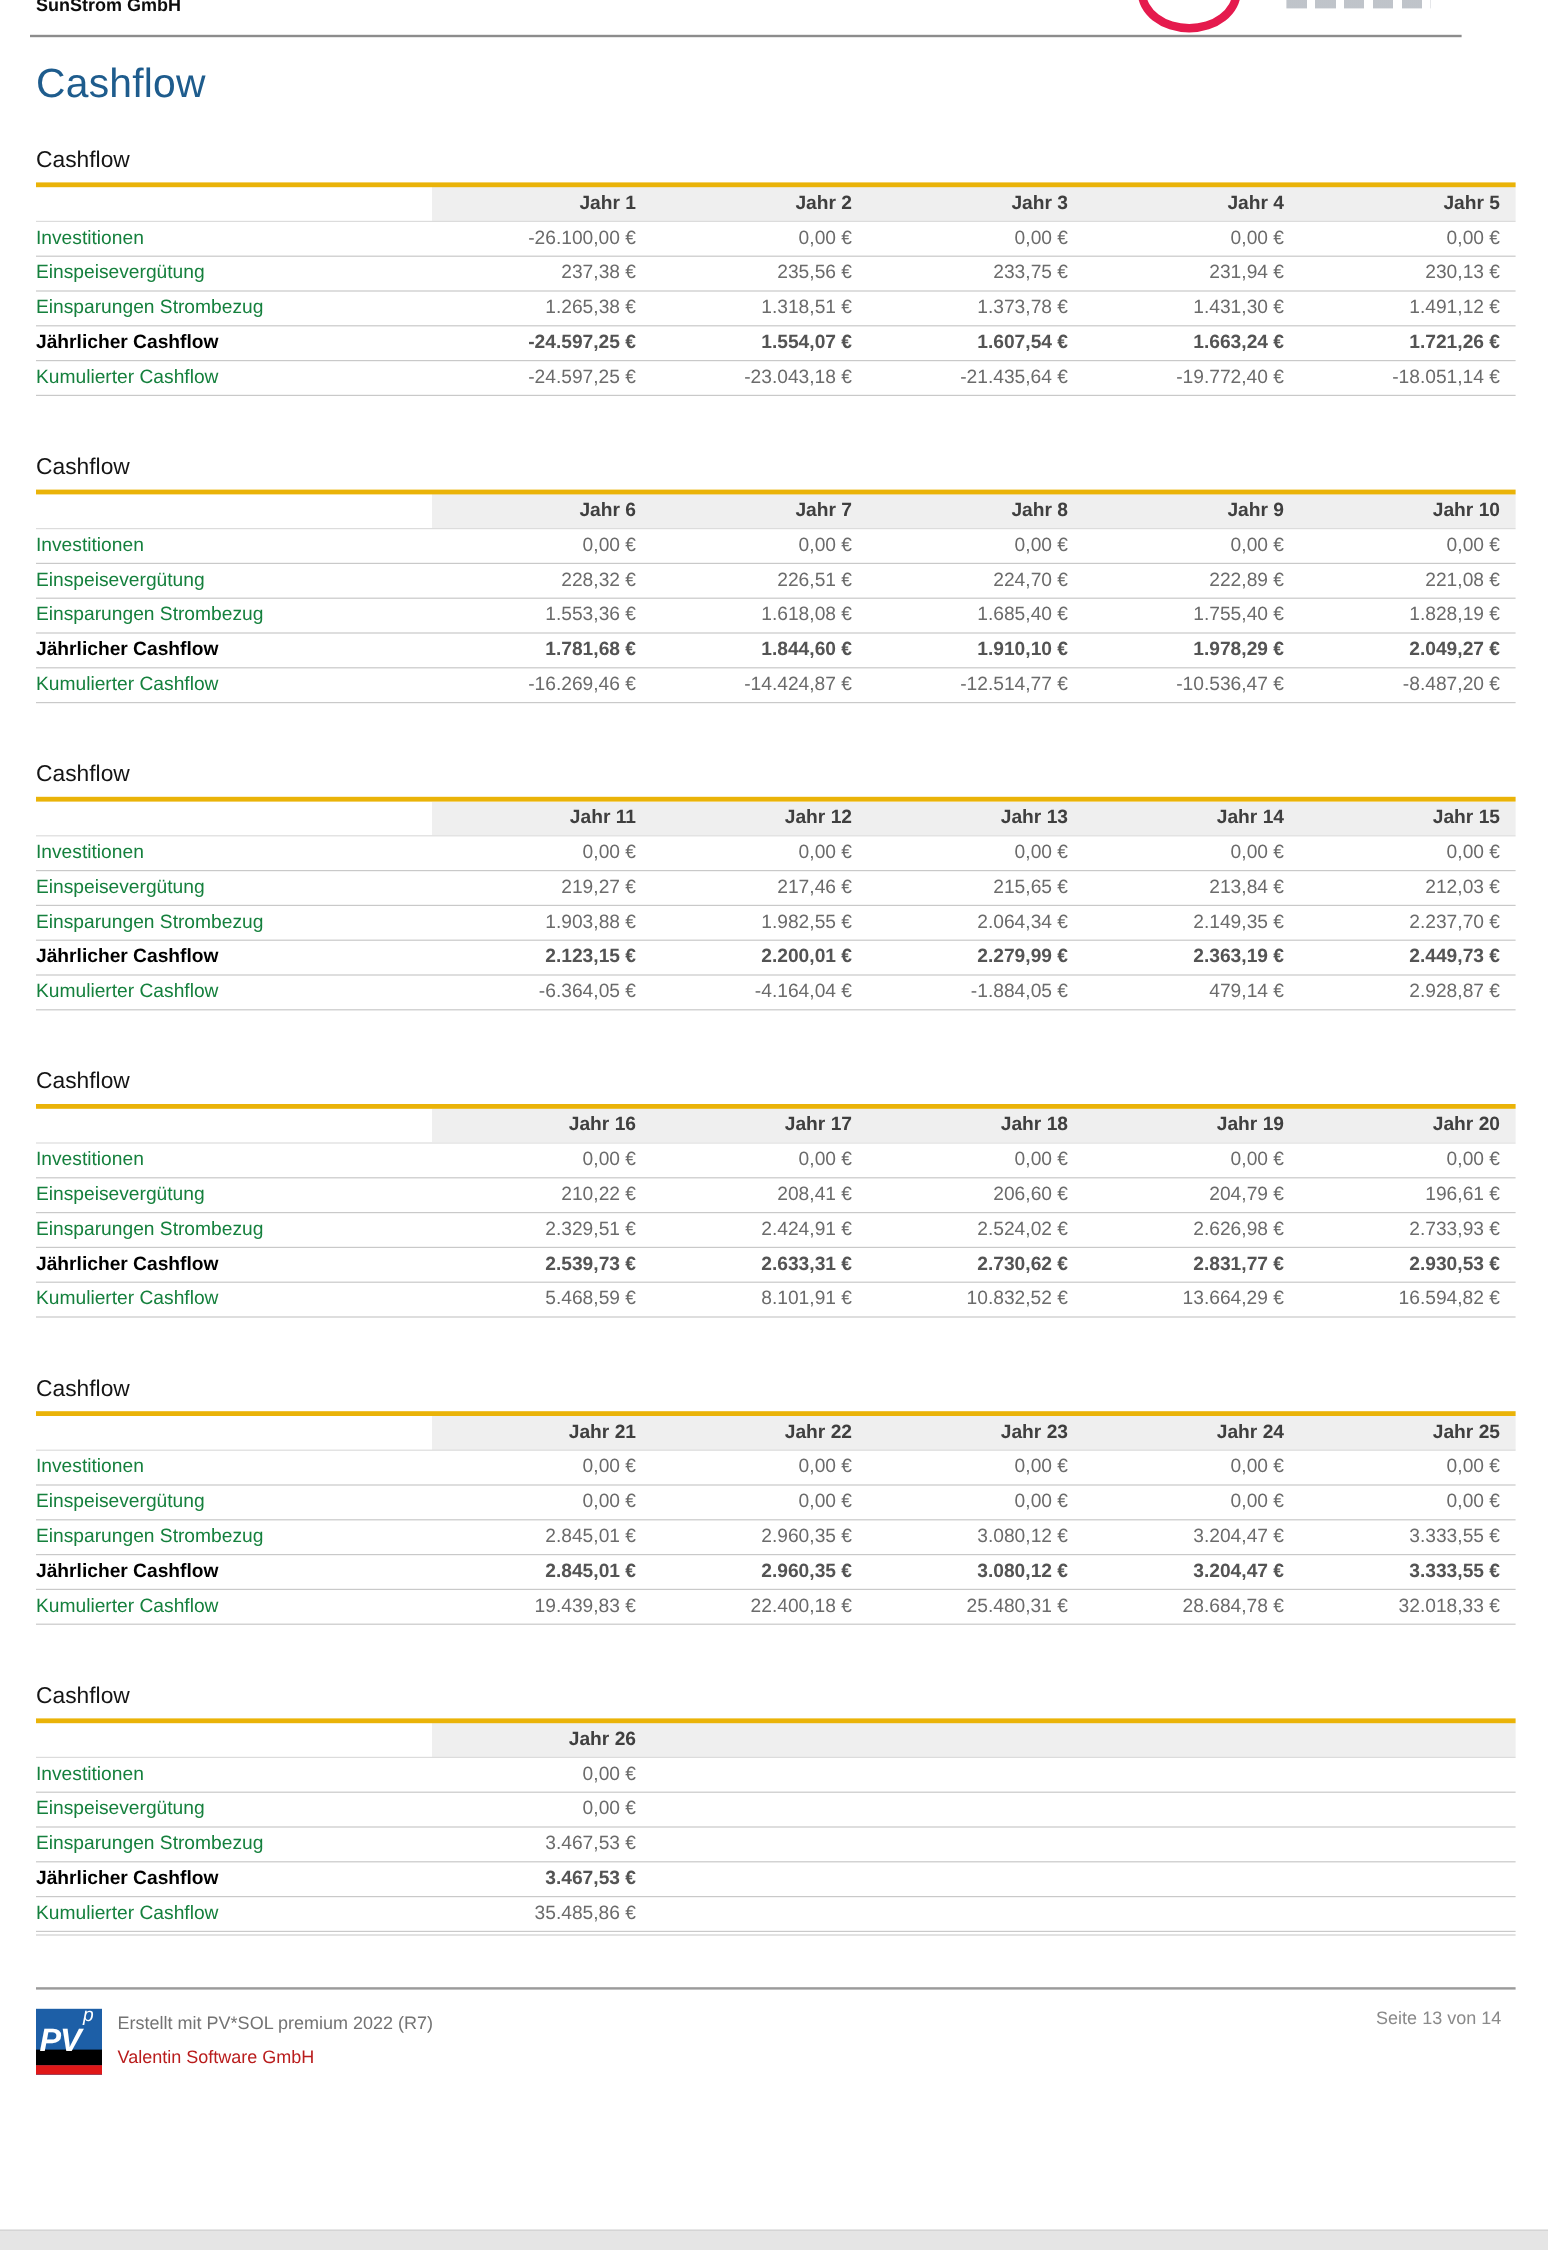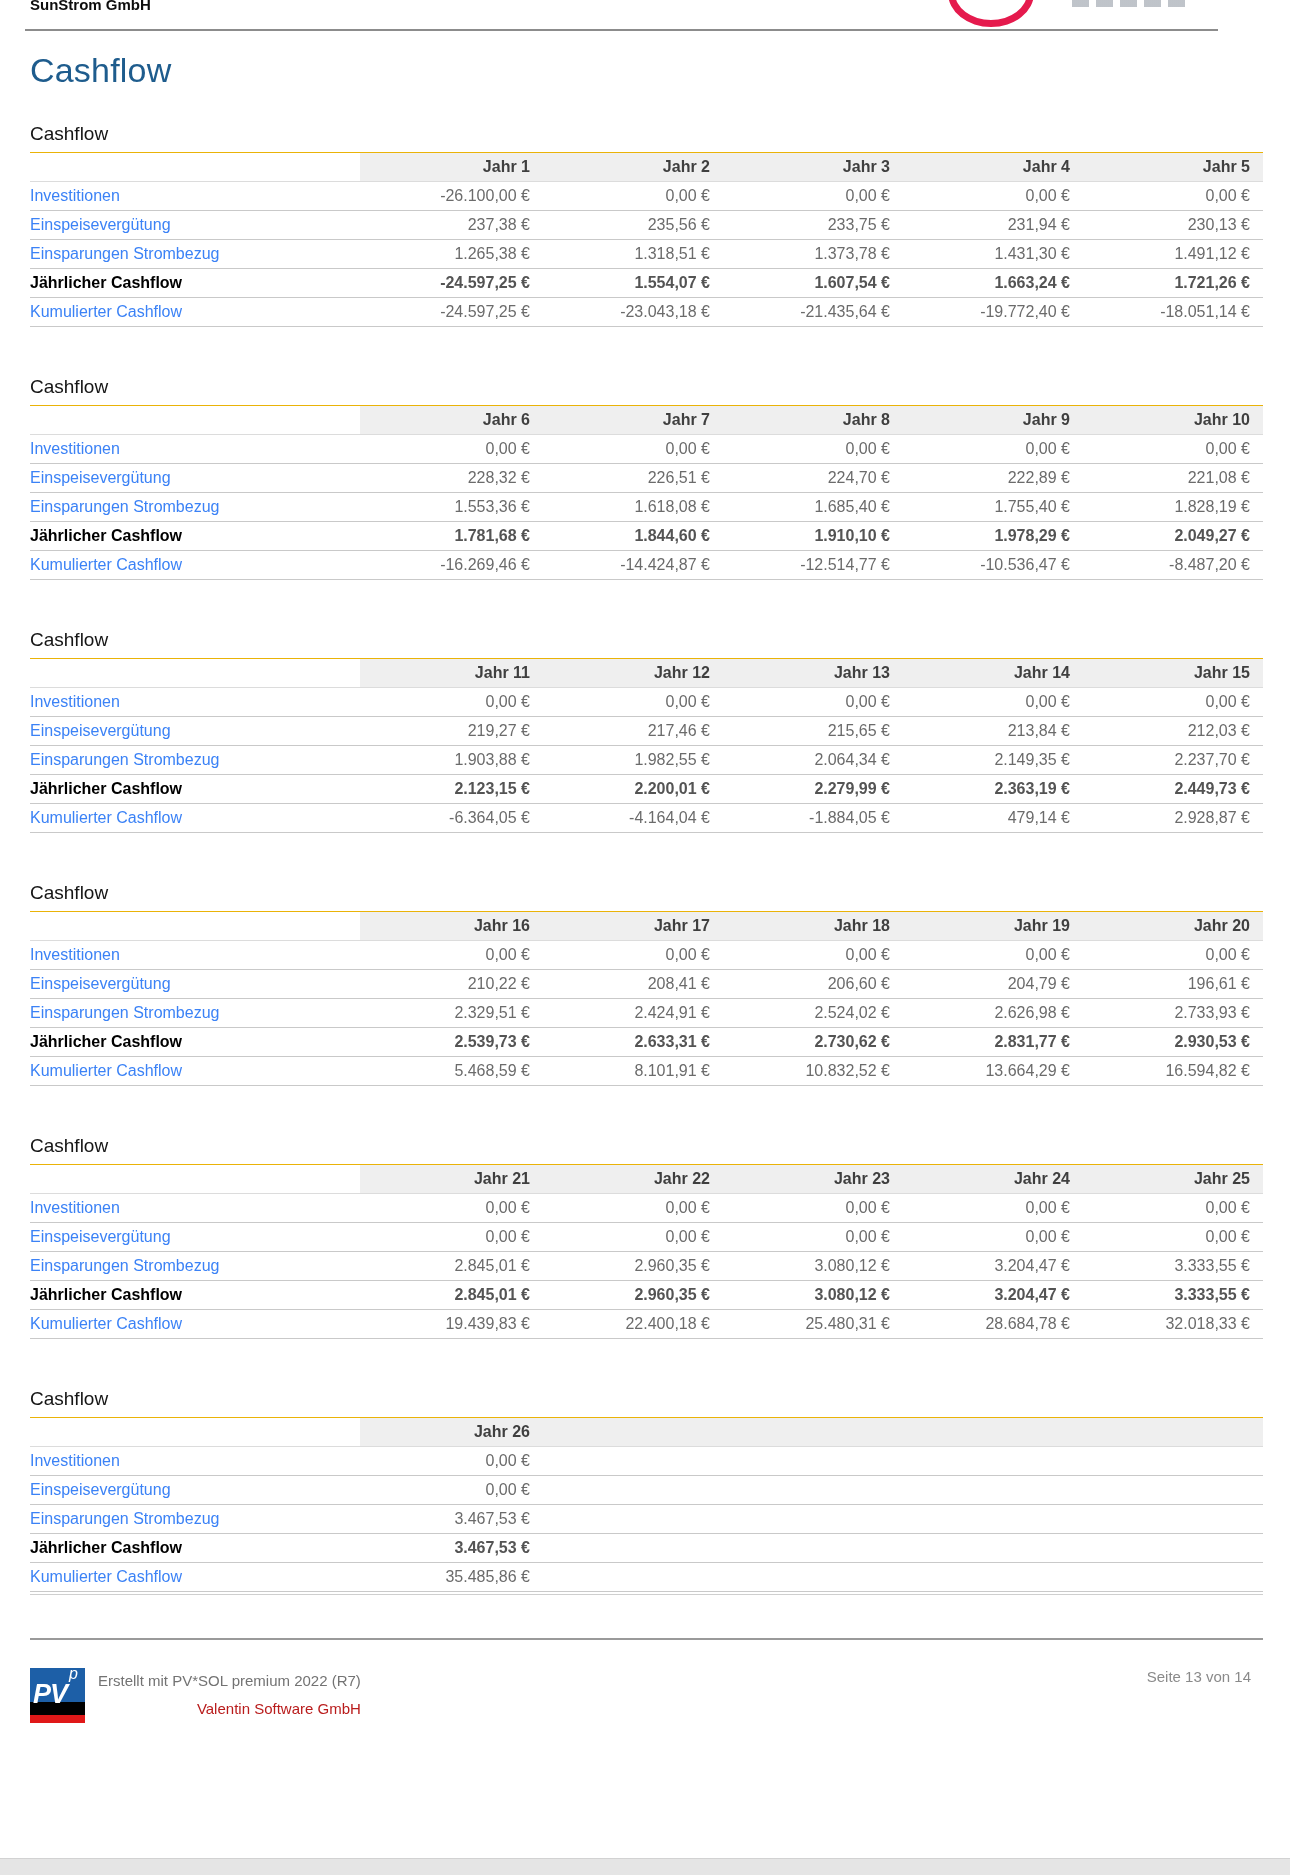--- a/index.html
+++ b/index.html
@@ -22,36 +22,36 @@
   .header-rule{position:absolute;left:25px;top:29px;width:1193px;border-top:2px solid #8c8c8c;}
   
   .content{margin:0 27px 0 30px;position:relative;}
   .doc-title{
     padding-top:50px;margin:0;font-size:34px;line-height:40px;
     font-weight:400;color:#1e5c8d;letter-spacing:.2px;
   }
   .cf-section{margin-top:49px;}
   .cf-section:first-child{margin-top:33px;}
   .cf-title{font-size:19px;line-height:22px;color:#151515;font-weight:400;margin-bottom:7px;}
-  table{width:100%;border-collapse:collapse;table-layout:fixed;border-top:1px solid #eab308;}
+  table{width:100%;border-collapse:collapse;table-layout:fixed;border-top:4px solid #eab308;}
   col.c-label{width:330px;}
   col.c-val{width:180px;}
   th,td{font-size:16px;height:28px;padding:0 10px 0 0;white-space:nowrap;overflow:hidden;}
   thead th{background:#efefef;font-weight:700;color:#3f3f3f;text-align:right;border-bottom:1px solid #dcdcdc;}
   thead th.h-label{background:transparent;}
   tbody td{border-bottom:1px solid #c9c9c9;}
-  td.t-label{text-align:left;color:#3b82f6;padding-left:0;}
+  td.t-label{text-align:left;color:#15803d;padding-left:0;}
   td.t-val{text-align:right;color:#6b6b6b;}
   tr.bold td.t-label{font-weight:700;color:#000000;}
   tr.bold td.t-val{font-weight:700;color:#545454;}
   
   .footnote{margin-top:22px;font-size:13px;line-height:19px;color:#1f1f1f;max-width:330px;}
   .footnote-rule{border-top:1px solid #cfcfcf;margin-top:2px;}
   .footer-rule{border-top:2px solid #9a9a9a;margin-top:43px;}
-  .page-footer{margin-top:28px;display:flex;align-items:flex-start;position:relative;text-align:right;}
+  .page-footer{margin-top:16px;display:flex;align-items:flex-start;position:relative;}
   .pv-logo{position:relative;width:55px;height:55px;background:#1d5fa7;overflow:hidden;flex:0 0 auto;}
   .pv-logo .band-black{position:absolute;left:0;right:0;top:34px;height:13px;background:#000;}
   .pv-logo .band-red{position:absolute;left:0;right:0;top:47px;height:8px;background:#e01818;}
   .pv-logo .pv-main{
     position:absolute;left:3px;top:13px;z-index:2;color:#fff;
     font-size:27px;font-weight:700;font-style:italic;line-height:1;letter-spacing:-1px;
   }
   .pv-logo .pv-p{
     position:absolute;right:7px;top:-3px;z-index:2;color:#fff;
     font-size:16px;font-style:italic;font-weight:400;line-height:1.1;

